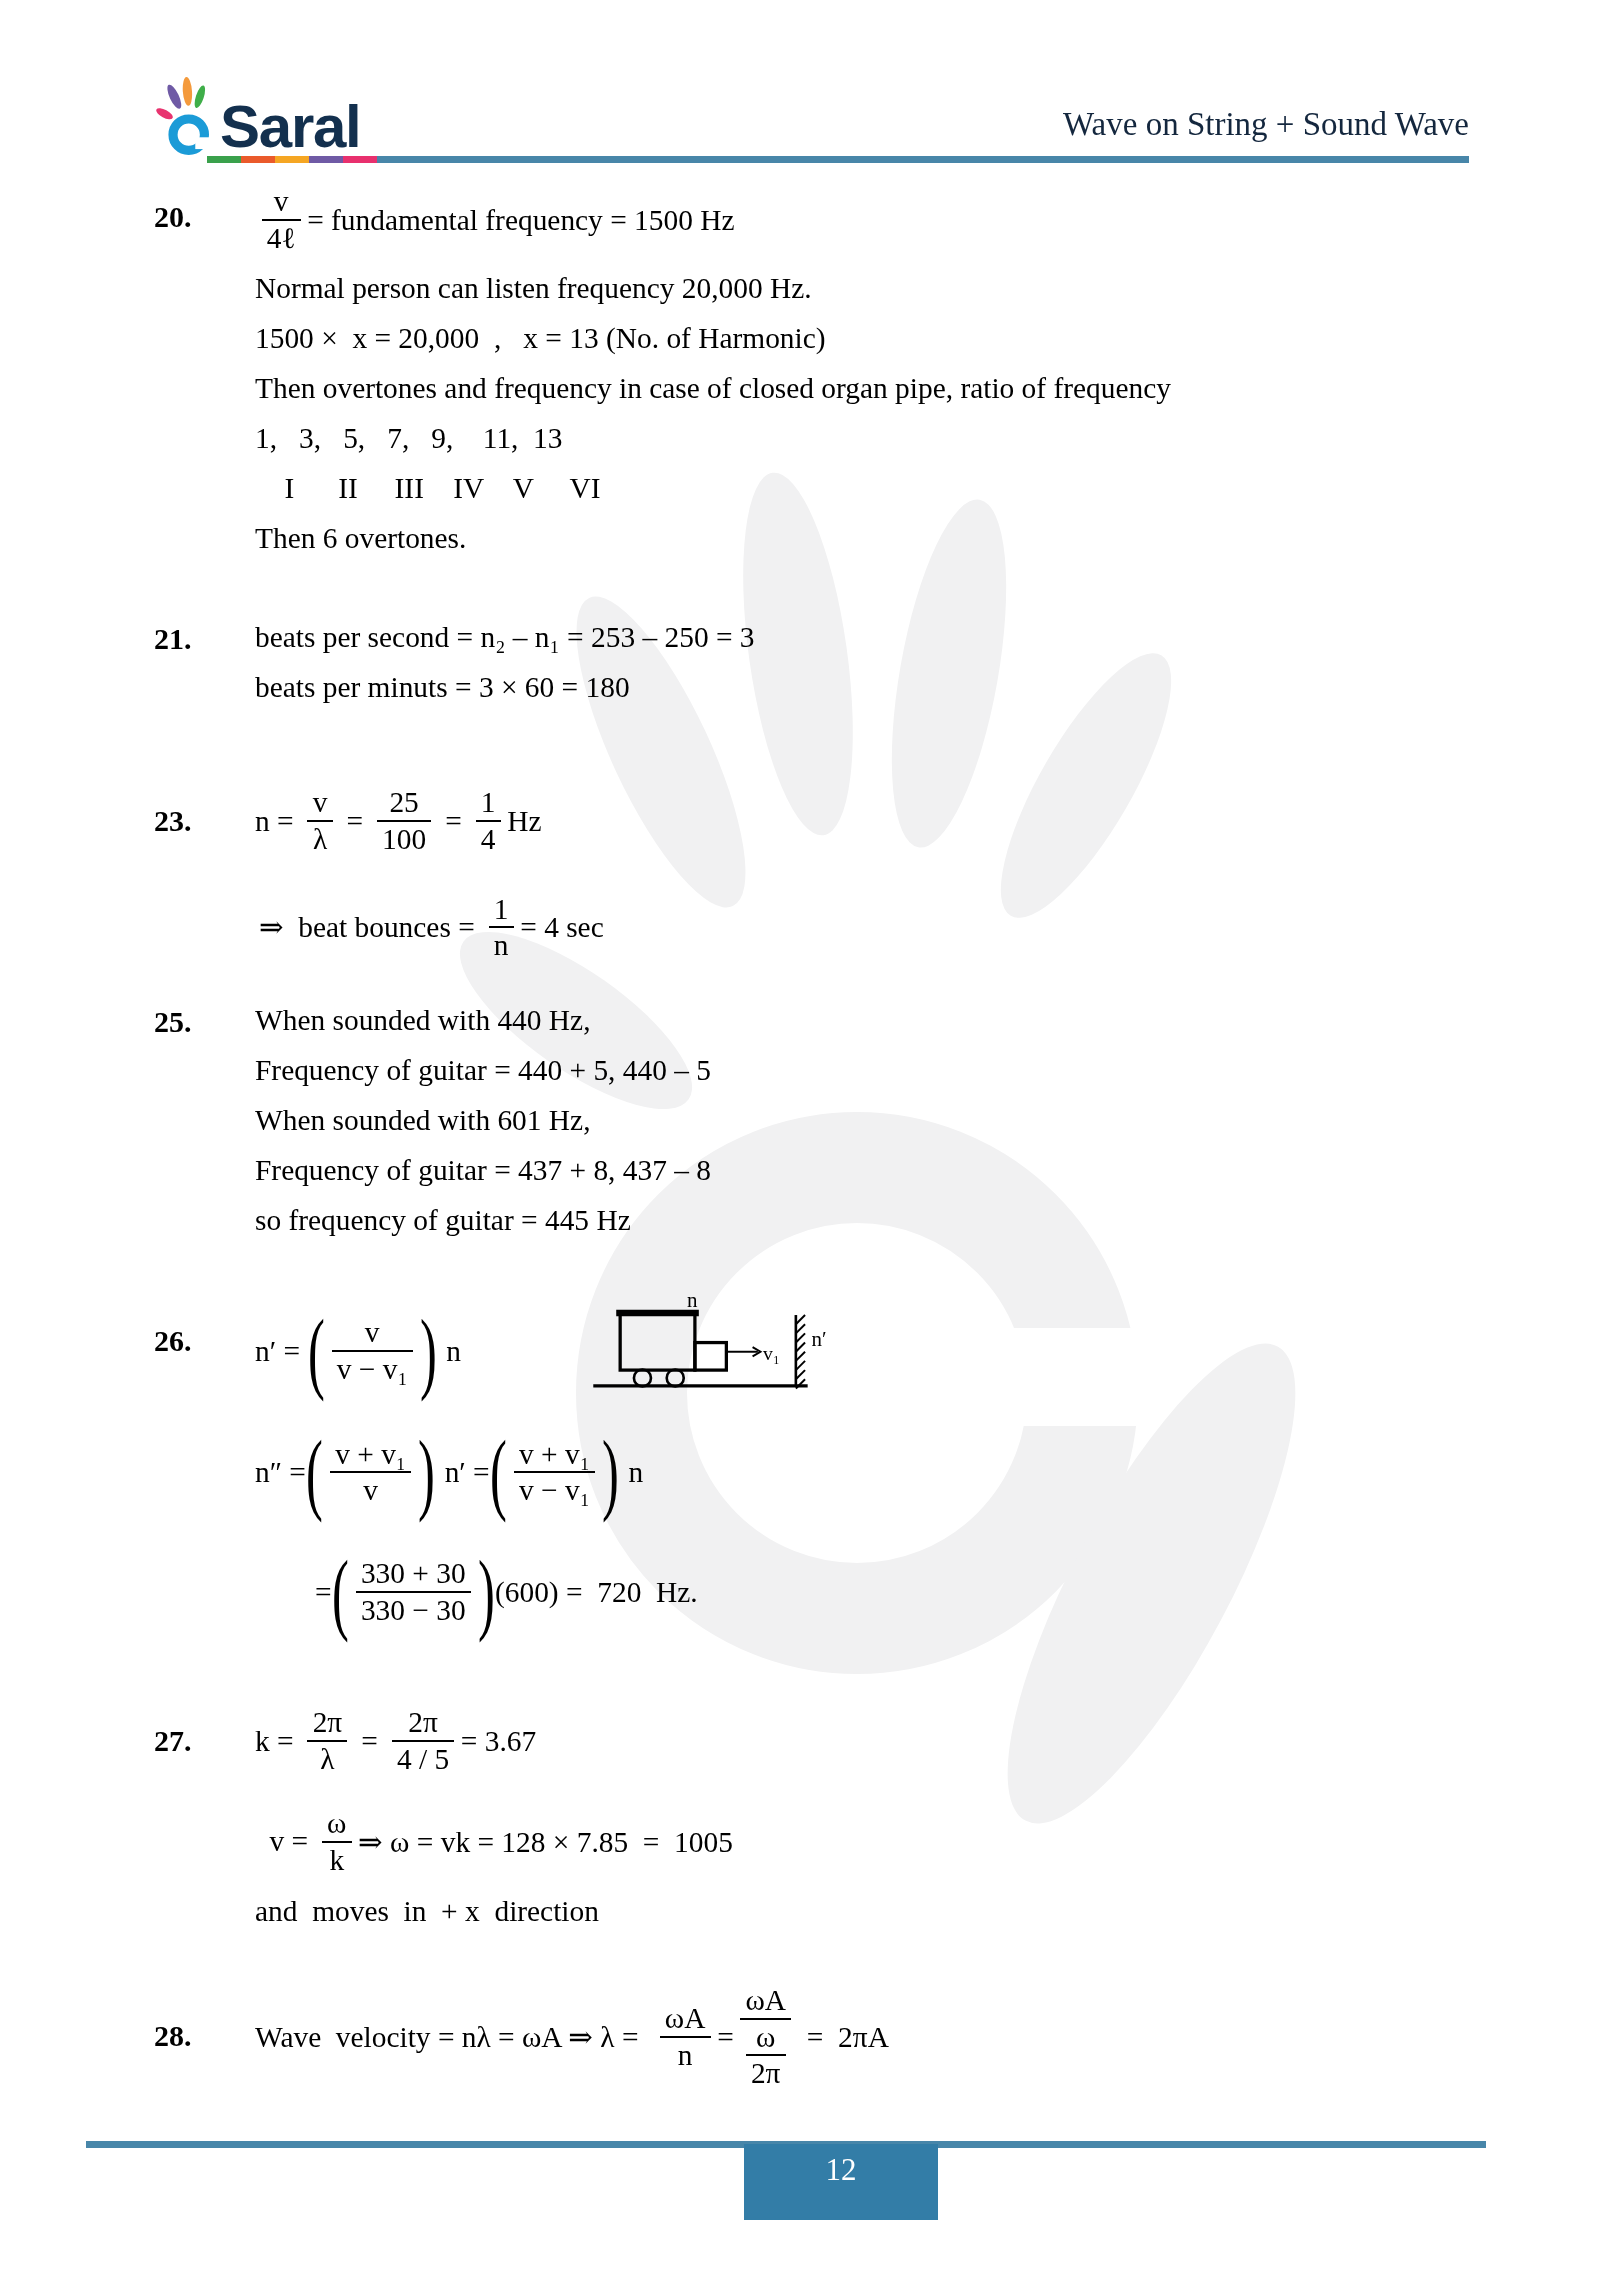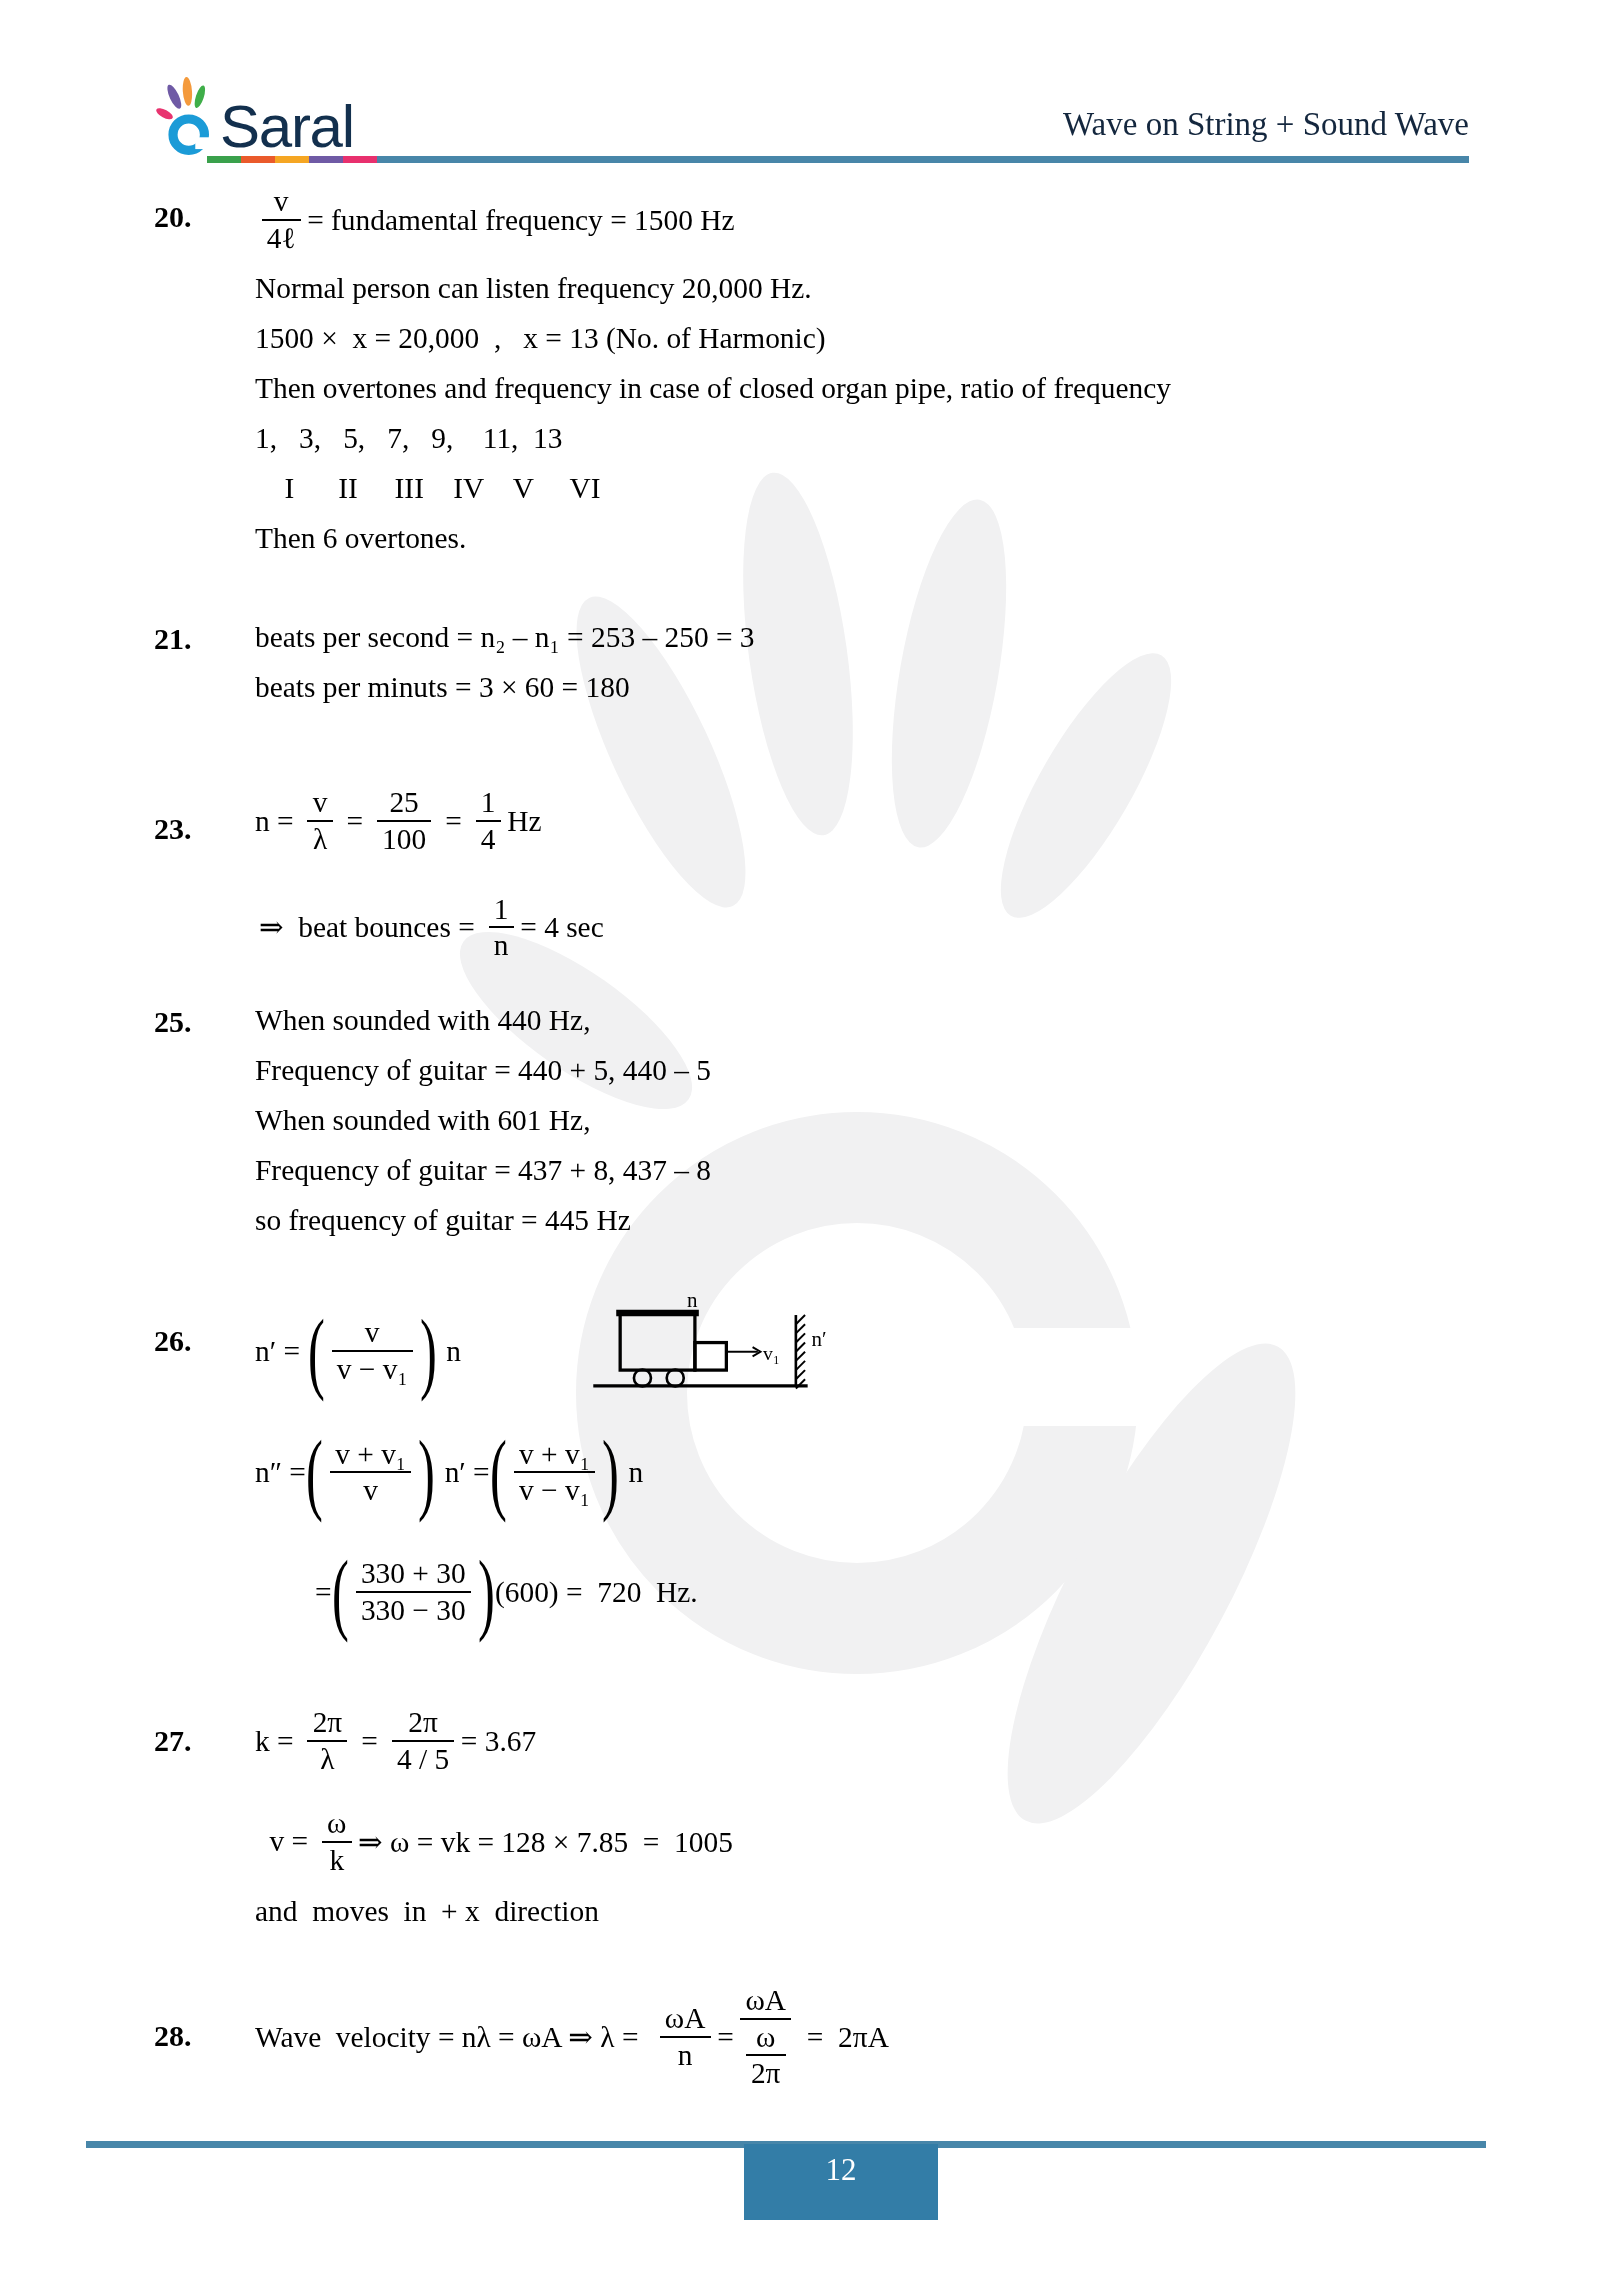--- a/index.html
+++ b/index.html
@@ -10,21 +10,21 @@
   
   .wm{position:absolute;inset:0;z-index:0;}
   .wm .blob{position:absolute;background:#f1f1f2;border-radius:50%;}
   .wm .ring{position:absolute;left:576px;top:1112px;width:340px;height:340px;
             border:111px solid #f1f1f2;border-radius:50%;}
   .wm .notch{position:absolute;left:955px;top:1328px;width:196px;height:98px;background:#fff;}
   .content{position:relative;z-index:1;}
 
   
   .logo{position:absolute;left:156px;top:77px;display:flex;align-items:flex-end;}
-  .logo-text{font-family:"Liberation Sans","DejaVu Sans",sans-serif;font-weight:400;
+  .logo-text{font-family:"Liberation Sans","DejaVu Sans",sans-serif;font-weight:700;
              font-size:60px;line-height:1;color:#13304e;letter-spacing:-1.3px;margin-left:-7.9px;}
   .title{position:absolute;right:153px;top:106px;font-size:33px;color:#14273e;}
   .hrule{position:absolute;left:207px;top:156px;width:1262px;height:6.5px;display:flex;}
   .hrule span{height:100%;}
   .seg1{width:34px;background:#3aa14c;} .seg2{width:34px;background:#ea5a2b;}
   .seg3{width:34px;background:#f5a623;} .seg4{width:34px;background:#6f5aa5;}
   .seg5{width:34px;background:#e8306e;} .segblue{flex:1;background:#4886a9;}
 
   
   .prob{position:absolute;left:255px;right:92px;}
@@ -117,21 +117,21 @@
       <div class="row" data-bind="problems.p20.line7">Then 6 overtones.</div>
     </div>
 
     <div class="prob" id="p21" style="top:612px;">
       <span class="pnum" data-bind="problems.p21.number" style="top:11.8px;">21.</span>
       <div class="row" data-bind="problems.p21.line1">beats per second = n₂ – n₁ = 253 – 250 = 3</div>
       <div class="row" data-bind="problems.p21.line2">beats per minuts = 3 × 60 = 180</div>
     </div>
 
     <div class="prob" id="p23" style="top:775px;">
-      <span class="pnum" data-bind="problems.p23.number" style="top:31px;margin-top:8px;">23.</span>
+      <span class="pnum" data-bind="problems.p23.number" style="top:31px;">23.</span>
       <div class="eqrow eq1">
         <span data-bind="problems.p23.eq1.lhs">n = </span>
         <span class="frac">
           <span class="fn" data-bind="problems.p23.eq1.f1.num">v</span>
           <span class="fd" data-bind="problems.p23.eq1.f1.den">λ</span>
         </span>
         <span data-bind="problems.p23.eq1.e1"> = </span>
         <span class="frac">
           <span class="fn" data-bind="problems.p23.eq1.f2.num">25</span>
           <span class="fd" data-bind="problems.p23.eq1.f2.den">100</span>

